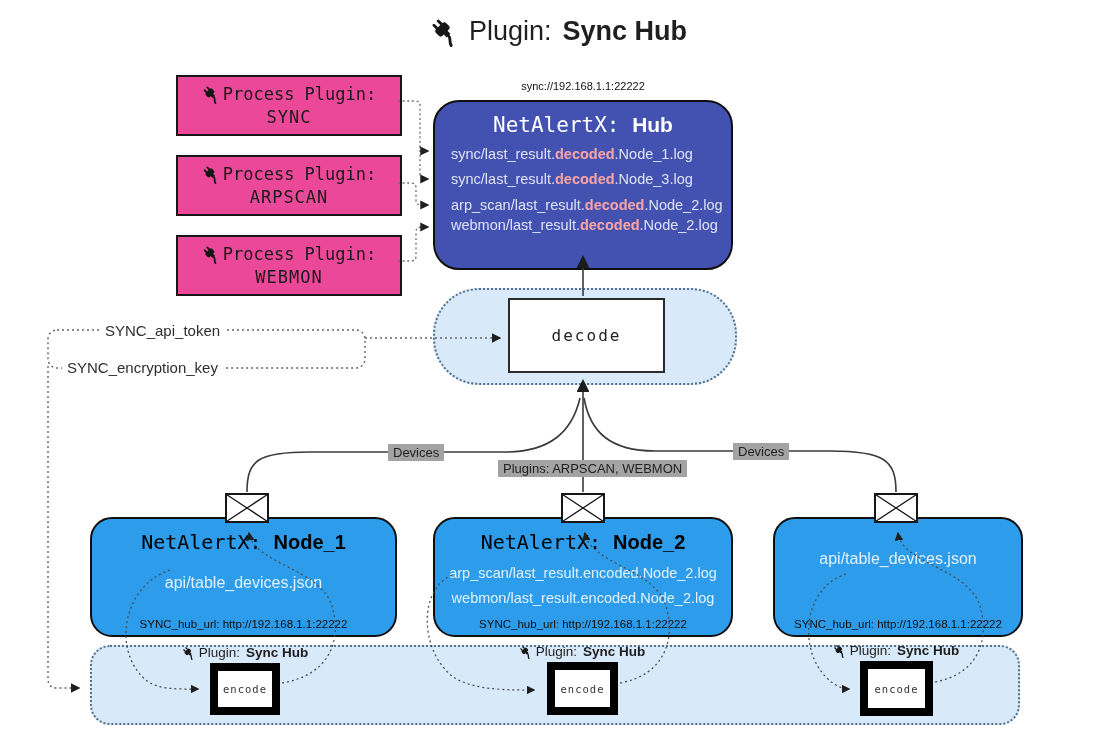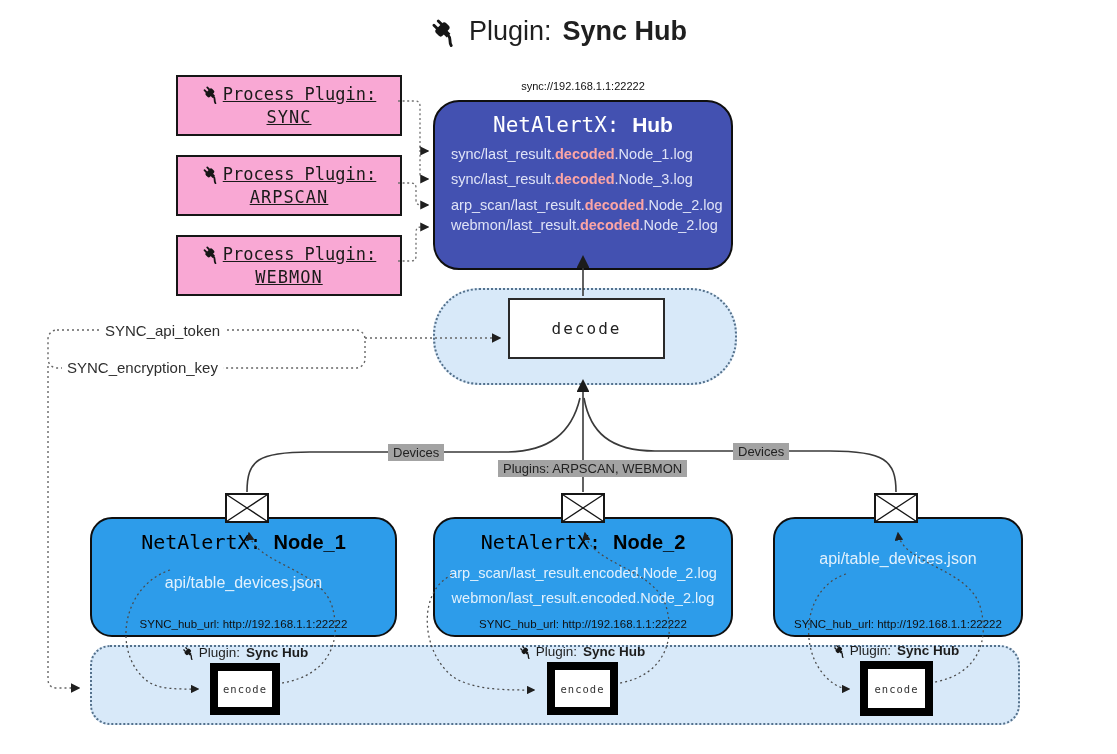--- a/index.html
+++ b/index.html
@@ -6,38 +6,38 @@
   #canvas{position:relative;width:1117px;height:754px;background:#ffffff;overflow:hidden;
     font-family:"Liberation Sans","DejaVu Sans",sans-serif;color:#1a1a1a;}
   .mono{font-family:"DejaVu Sans Mono","Liberation Mono",monospace;}
   .abs{position:absolute;}
   
   .title{top:16px;left:0;right:0;display:flex;align-items:center;justify-content:center;gap:9px;
     font-size:27px;color:#1f1f1f;}
   .title .t-name{font-weight:bold;margin-left:2px;}
   .plug-svg{display:inline-block;fill:#161616;}
   
-  .pbox{left:176px;width:222px;height:57px;background:#f9a8d4;border:2px solid #161616;
-    display:flex;flex-direction:column;align-items:center;justify-content:center;line-height:1.35;text-decoration:underline;}
+  .pbox{left:176px;width:222px;height:57px;background:#ec4899;border:2px solid #161616;
+    display:flex;flex-direction:column;align-items:center;justify-content:center;line-height:1.35;}
   .pbox .row1{display:flex;align-items:center;gap:2px;font-size:17px;}
   .pbox .row2{font-size:17px;letter-spacing:1px;}
   
   .hub-url{left:433px;top:80px;width:300px;text-align:center;font-size:11px;color:#111;}
   .hub{left:433px;top:100px;width:300px;height:170px;border-radius:26px;
     background:var(--hub-fill,#4351b1);border:2px solid #0f0f0f;box-sizing:border-box;
     padding:11px 10px 0 10px;}
   .hub-title{text-align:center;color:#fff;font-size:21px;margin-bottom:9px;}
   .hub-title .nm{font-weight:bold;font-family:"Liberation Sans","DejaVu Sans",sans-serif;}
   .hub-file{color:#dfe3f7;font-size:14.5px;line-height:1.2;margin-bottom:8px;padding-left:6px;white-space:nowrap;}
   .hub-file:nth-child(4){margin-bottom:3px;}
   .hub-file b{color:#fca5a5;}
   
   .lightbox{background:var(--container-fill,#d8e9f9);border:2px dotted var(--container-border,#54718c);box-sizing:border-box;}
   .decode-wrap{left:433px;top:288px;width:304px;height:97px;border-radius:46px;}
-  .decode-box{left:508px;top:298px;width:157px;height:61px;background:#fff;border:2px solid #2a2a2a;
+  .decode-box{left:508px;top:298px;width:157px;height:75px;background:#fff;border:2px solid #2a2a2a;
     box-sizing:border-box;display:flex;align-items:center;justify-content:center;font-size:16px;letter-spacing:2px;color:#222;}
   
   .chip{background:#fff;padding:0 5px;font-size:15px;color:#2e2e2e;white-space:nowrap;}
   .sec-top{left:100px;top:322px;}
   .sec-bot{left:62px;top:359px;}
   
   .edge-chip{background:#a3a3a3;padding:1px 5px;font-size:13px;color:#222;white-space:nowrap;text-align:right;}
   .dev-left{left:388px;top:444px;}
   .dev-right{left:733px;top:443px;}
   .plug-mid{left:498px;top:460px;}

